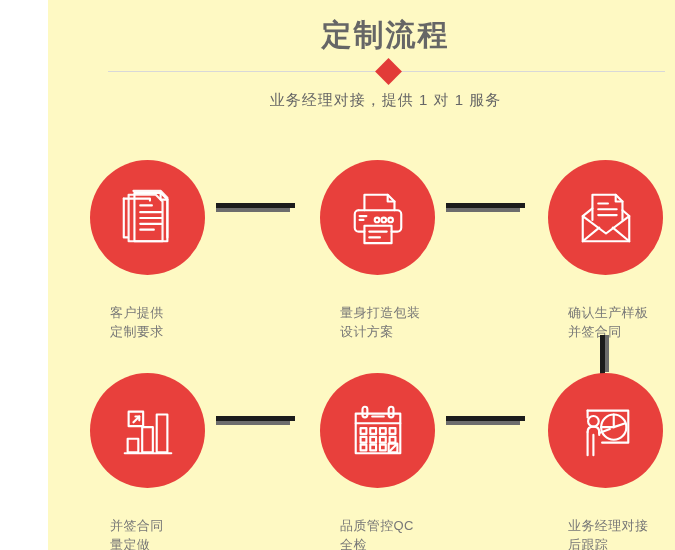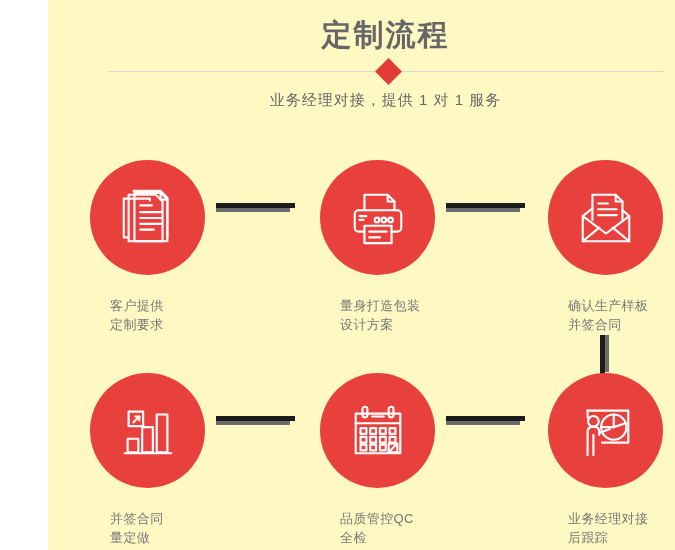--- a/index.html
+++ b/index.html
@@ -92,21 +92,21 @@
     top: 50%;
     width: 62px;
     height: 62px;
     margin-left: -31px;
     margin-top: -31px;
     display: block;
   }
   .step-label {
     position: absolute;
     left: 20px;
-    top: 136px;
+    top: 143px;
     width: 150px;
     font-size: 13px;
     line-height: 19px;
     color: #777777;
     letter-spacing: 0.4px;
     white-space: pre-line;
     text-align: left;
   }
 
   

